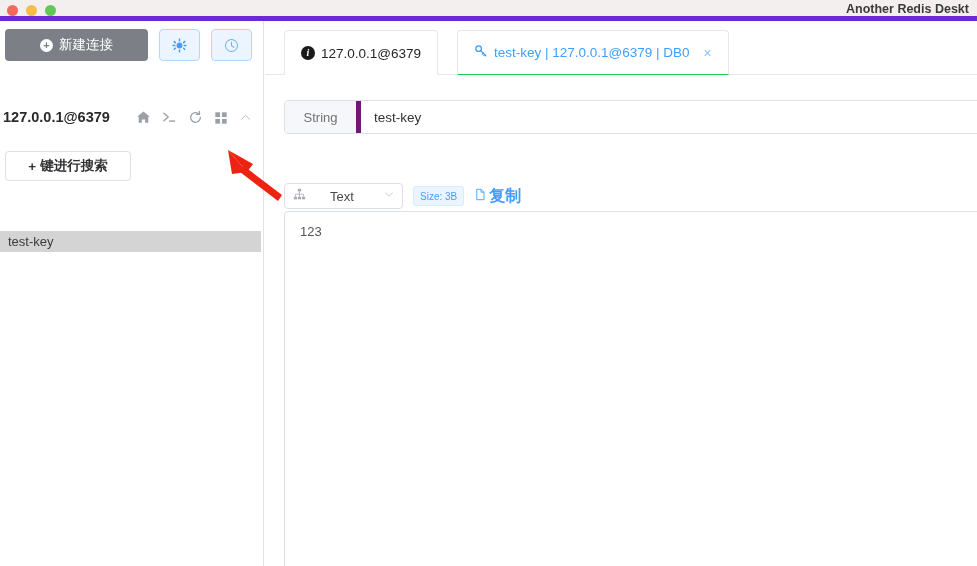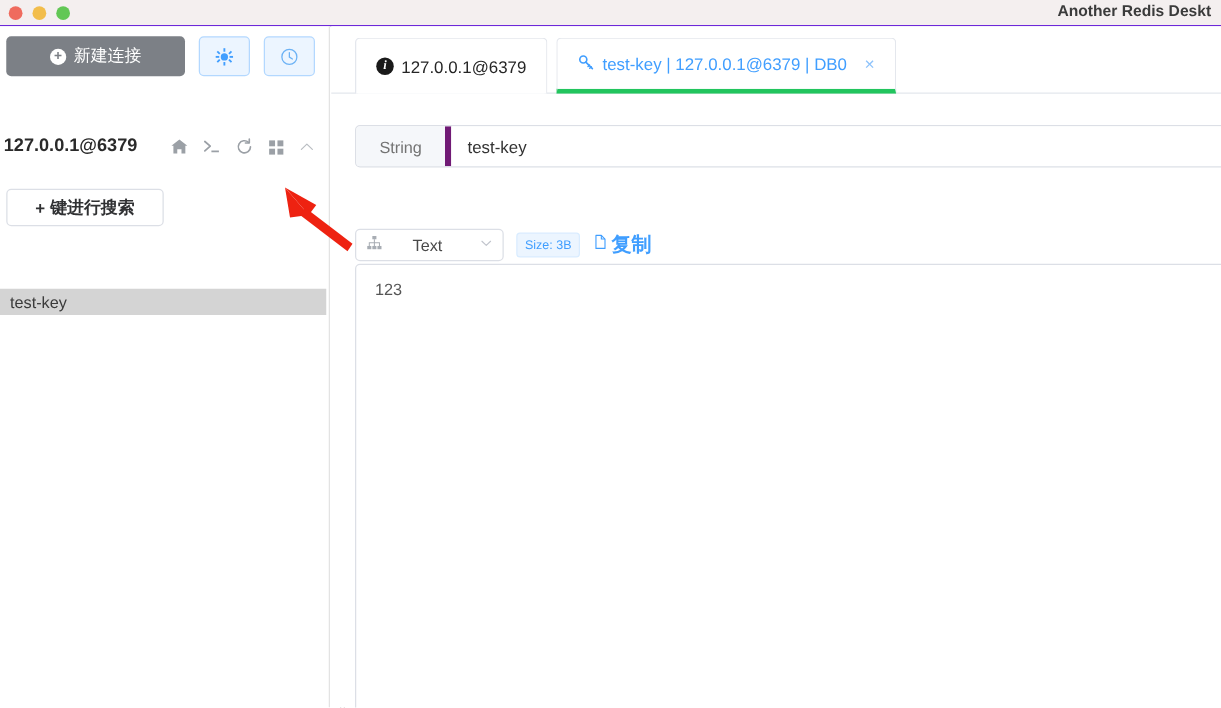--- a/index.html
+++ b/index.html
@@ -13,21 +13,21 @@
     position: relative;
     width: 977px; height: 566px;
     background: #ffffff;
   }
 
   
   .titlebar {
     position: absolute; top: 0; left: 0;
     width: 977px; height: 21px;
     background: #f4efef;
-    border-bottom: 1px solid #6d28d9;
+    border-bottom: 5px solid #6d28d9;
   }
   .traffic {
     position: absolute; top: 5px; left: 7px;
     display: flex; gap: 8px; align-items: center;
   }
   .dot { width: 11px; height: 11px; border-radius: 50%; display:block; }
   .dot.red { background: #ef6b5e; }
   .dot.yellow { background: #f2bd4b; }
   .dot.green { background: #62c755; }
   .win-title {
@@ -172,22 +172,22 @@
     font-size: 13.5px;
     background: #fff;
     border: 1px solid #e4e7ed;
     border-bottom: none;
     border-radius: 4px 4px 0 0;
     cursor: pointer;
     white-space: nowrap;
   }
   .tab.first { left: 19px; color: #252525; font-weight: normal; }
   .tab.active {
-    left: 180px; color: #409eff;
-    border-bottom: 4px solid #22c55e;
+    left: 192px; color: #409eff;
+    border-bottom: 1px solid #22c55e;
     z-index: 2;
   }
   .tab .close-x {
     margin-left: 8px; font-size: 14px; color: #8ec3fb; cursor: pointer;
   }
   .info-ico {
     width: 14px; height: 14px; border-radius: 50%;
     background: #1a1a1a; color: #fff;
     font-size: 10px; font-weight: bold; font-style: italic;
     line-height: 14px; text-align: center;

